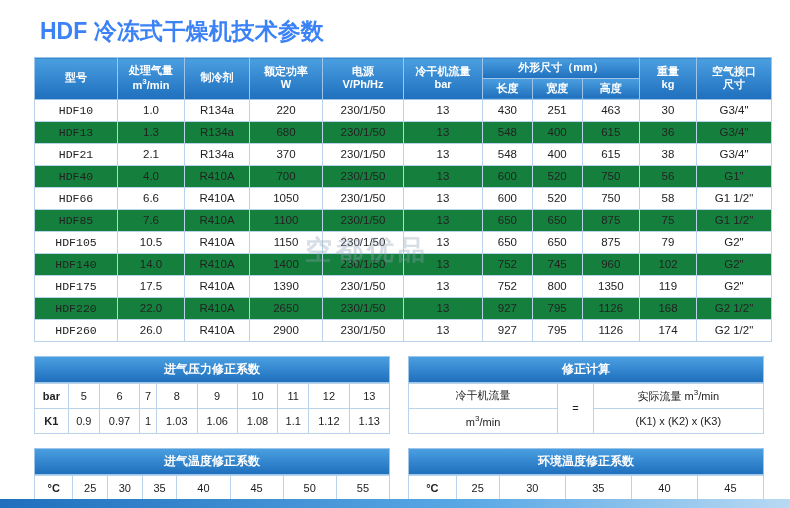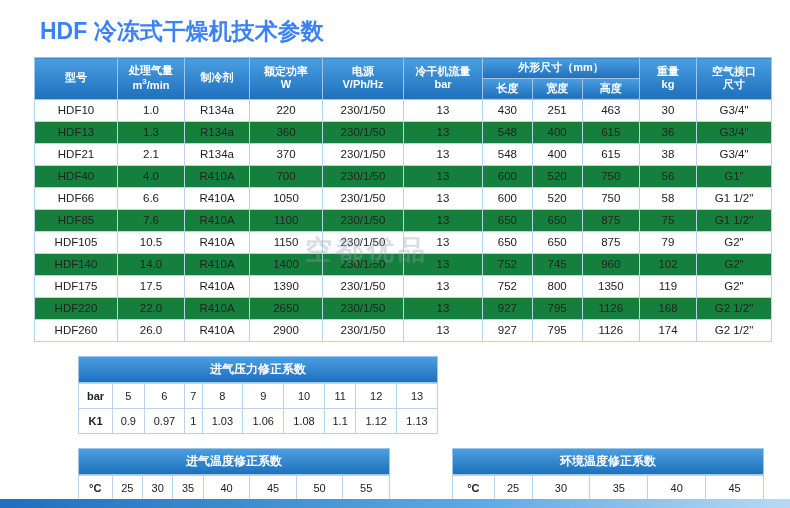--- a/index.html
+++ b/index.html
@@ -45,30 +45,30 @@
   .main-table td{
     border:1px solid #b9d4ea;
     text-align:center;
     padding:2px 2px;
     height:17px;
     color:#222;
     font-size:11.5px;
   }
   .main-table tr.odd td{background:#ffffff;}
   .main-table tr.even td{background:#15803d;}
-  .main-table td.model{font-weight:normal;}
+  .main-table td.model{font-weight:normal;font-family:Liberation Mono, monospace;}
   sup{font-size:8px;vertical-align:super;}
   
   .lower{
     display:flex;
     margin-left:8px;
     margin-top:14px;
     gap:18px;
   }
-  .col{width:360px;margin-left:44px;}
+  .col{width:360px;}
   .sub-head{
     background:linear-gradient(180deg,#4a9fe0 0%,#1f6fbd 100%);
     color:#fff;
     font-weight:bold;
     font-size:12px;
     text-align:center;
     padding:4px 0;
     border:1px solid #9fc5e8;
   }
   .sub-table{
@@ -166,21 +166,21 @@
           <td>430</td>
           <td>251</td>
           <td>463</td>
           <td>30</td>
           <td>G3/4"</td>
         </tr>
         <tr class="even">
           <td class="model">HDF13</td>
           <td>1.3</td>
           <td>R134a</td>
-          <td>360</td>
+          <td>680</td>
           <td>230/1/50</td>
           <td>13</td>
           <td>548</td>
           <td>400</td>
           <td>615</td>
           <td>36</td>
           <td>G3/4"</td>
         </tr>
         <tr class="odd">
           <td class="model">HDF21</td>
@@ -327,20 +327,36 @@
               <td>1.03</td>
               <td>1.06</td>
               <td>1.08</td>
               <td>1.1</td>
               <td>1.12</td>
               <td>1.13</td>
             </tr>
           </tbody>
       </table>
     </div>
+    <div class="col">
+      <div class="sub-head">修正计算</div>
+      <table class="calc-table">
+        <tbody>
+          <tr>
+            <td style="width:42%">冷干机流量</td>
+            <td style="width:10%" rowspan="2">=</td>
+            <td style="width:48%">实际流量 m<sup>3</sup>/min</td>
+          </tr>
+          <tr>
+            <td>m<sup>3</sup>/min</td>
+            <td>(K1) x (K2) x (K3)</td>
+          </tr>
+        </tbody>
+      </table>
+    </div>
   </div>
 
   <div class="lower row2">
     <div class="col">
       <div class="sub-head">进气温度修正系数</div>
       <table class="sub-table">
         <tbody id="it-body">
             <tr>
               <td class="lbl">°C</td>
               <td>25</td>

